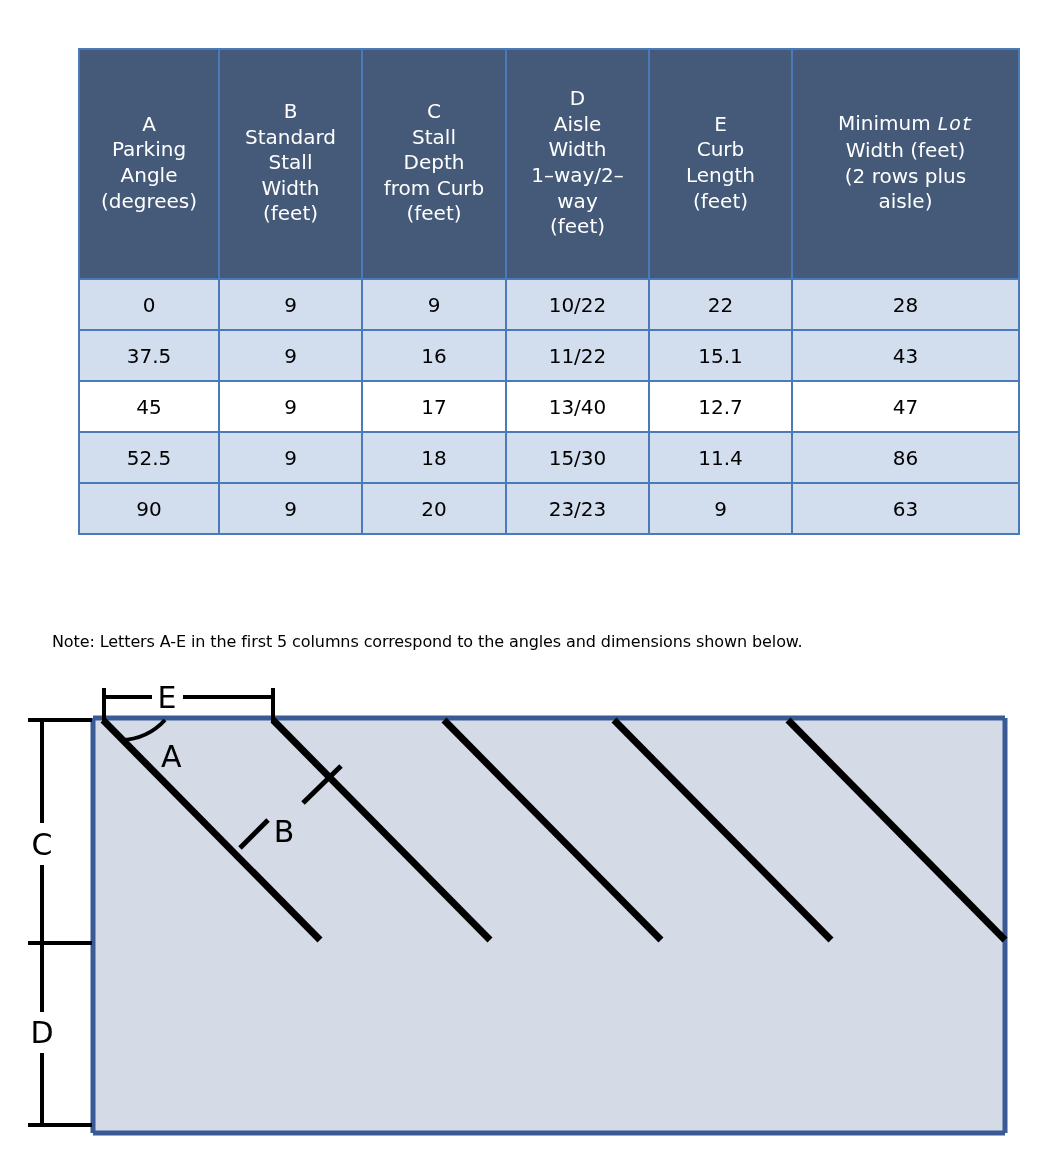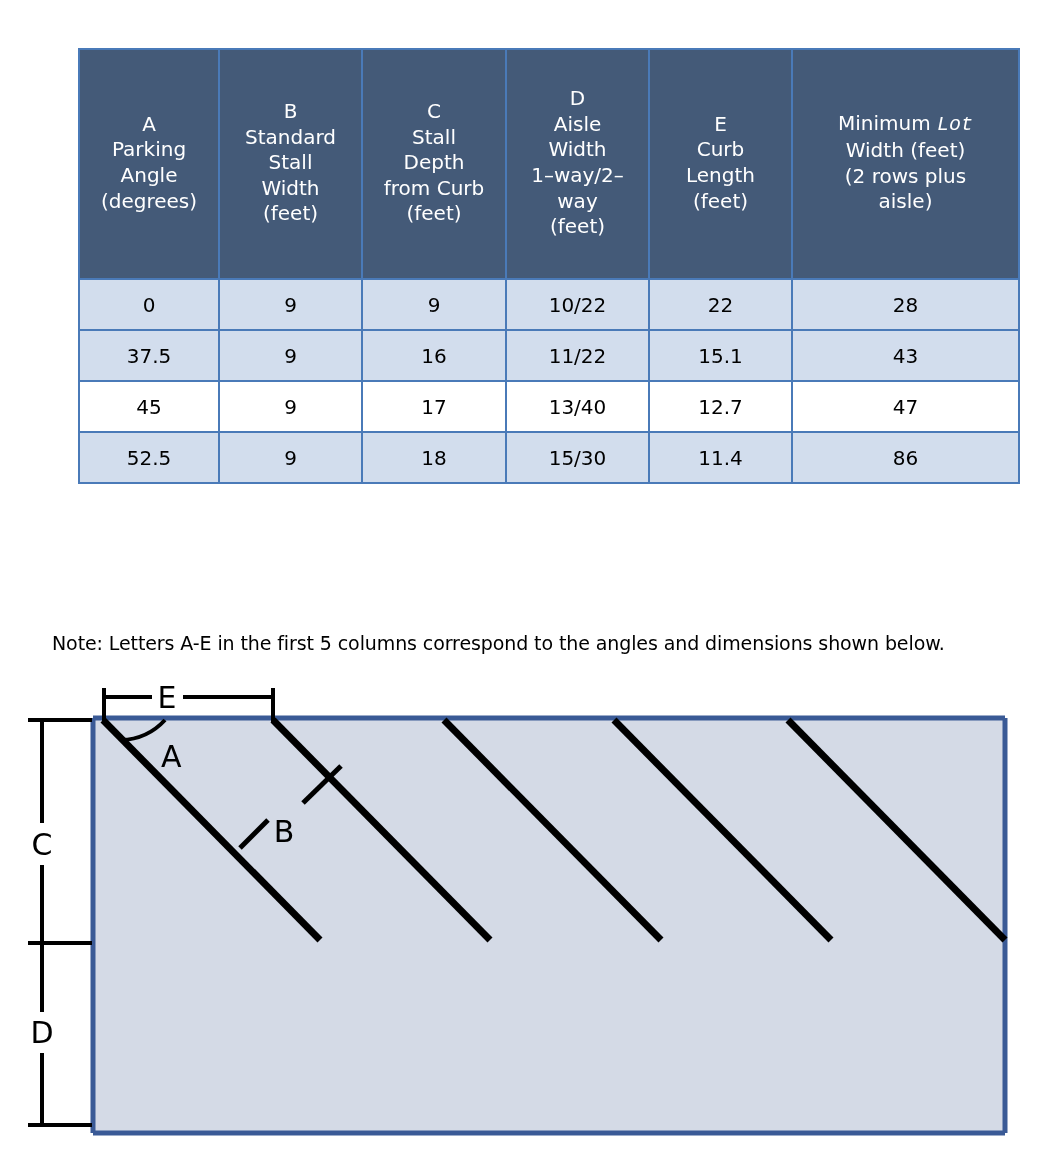--- a/index.html
+++ b/index.html
@@ -58,21 +58,21 @@
   .col-f { width: 227px; }
 
   .hdr-line { display: block; }
   .hdr-ital { font-style: italic; font-family: Liberation Mono, monospace; }
 
   
   #table-note {
     position: absolute;
     left: 52px;
     top: 632px;
-    font-size: 19px;
+    font-size: 16px;
     color: #000000;
     white-space: nowrap;
     letter-spacing: -0.1px;
   }
 
   
   #diagram {
     position: absolute;
     left: 0;
     top: 660px;
@@ -170,20 +170,28 @@
       <td>47</td>
     </tr>
     <tr class="alt">
       <td>52.5</td>
       <td>9</td>
       <td>18</td>
       <td>15/30</td>
       <td>11.4</td>
       <td>86</td>
     </tr>
+    <tr class="alt">
+      <td>90</td>
+      <td>9</td>
+      <td>20</td>
+      <td>23/23</td>
+      <td>9</td>
+      <td>63</td>
+    </tr>
   </tbody>
 </table>
 
 <div id="table-note">Note:  Letters A-E in the first 5 columns correspond to the angles and dimensions shown below.</div>
 
 <div id="diagram">
   <svg width="1063" height="500" viewBox="0 0 1063 500" xmlns="http://www.w3.org/2000/svg">
 
     <rect x="93" y="58" width="912" height="415" fill="#d4dae6" stroke="none"></rect>
 

